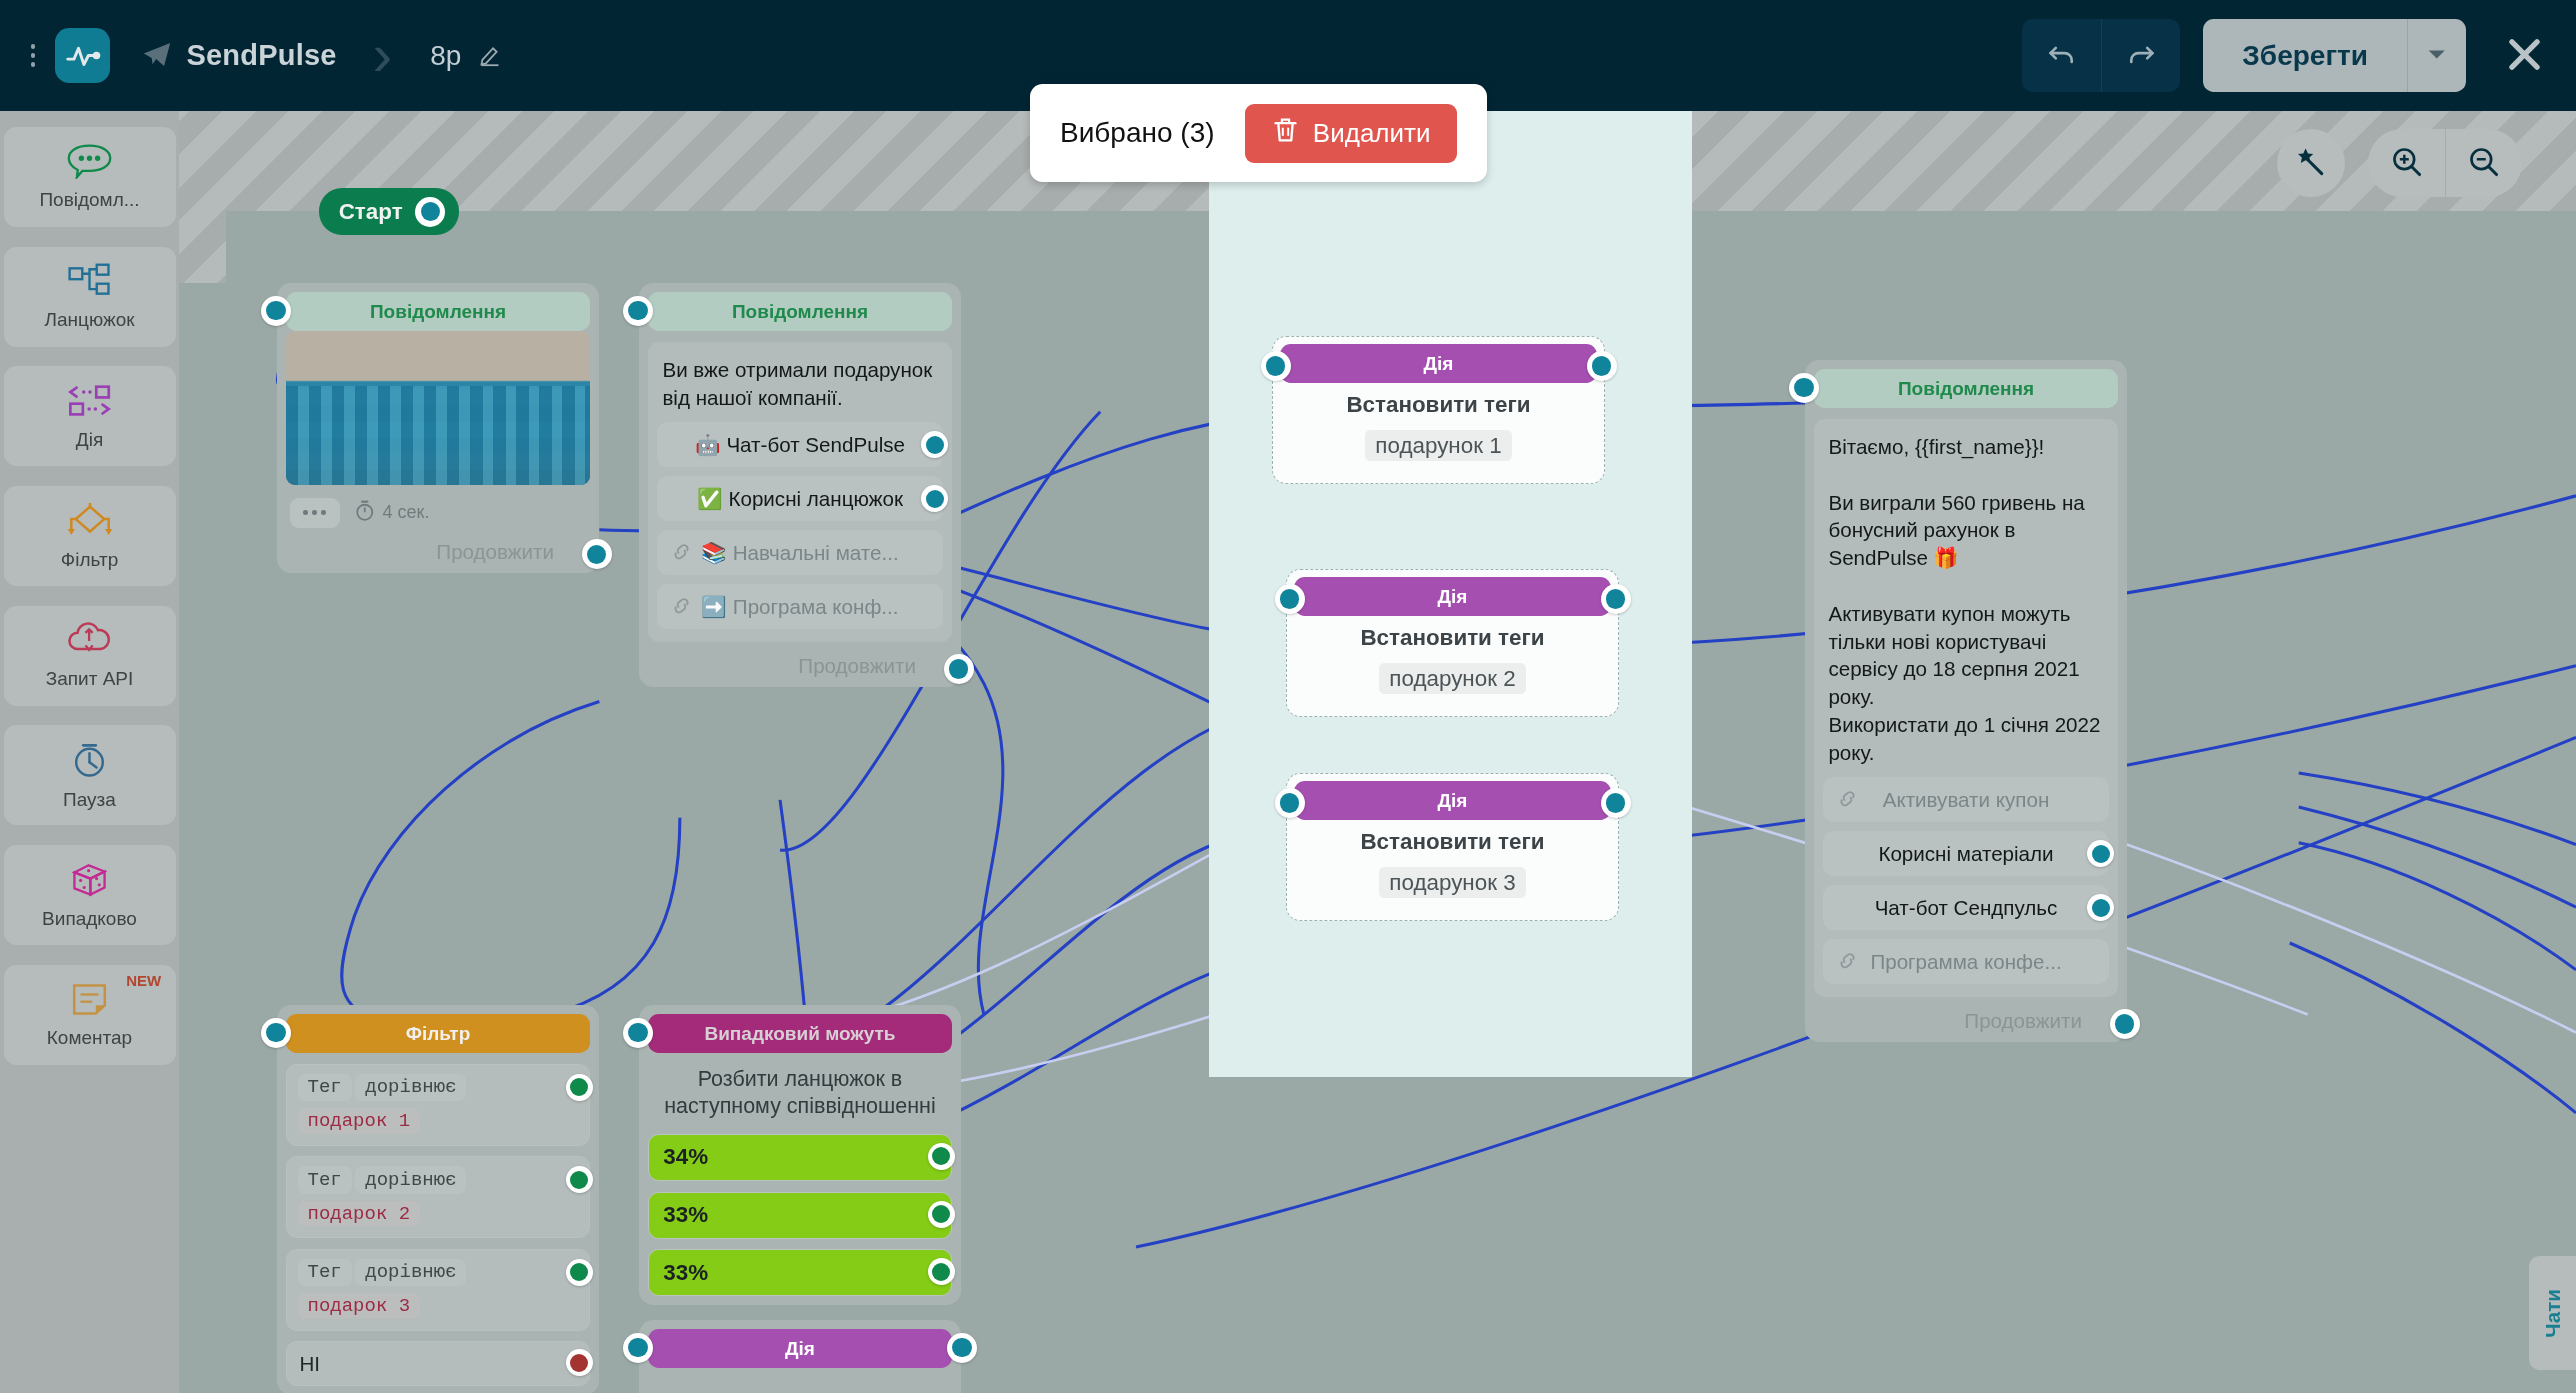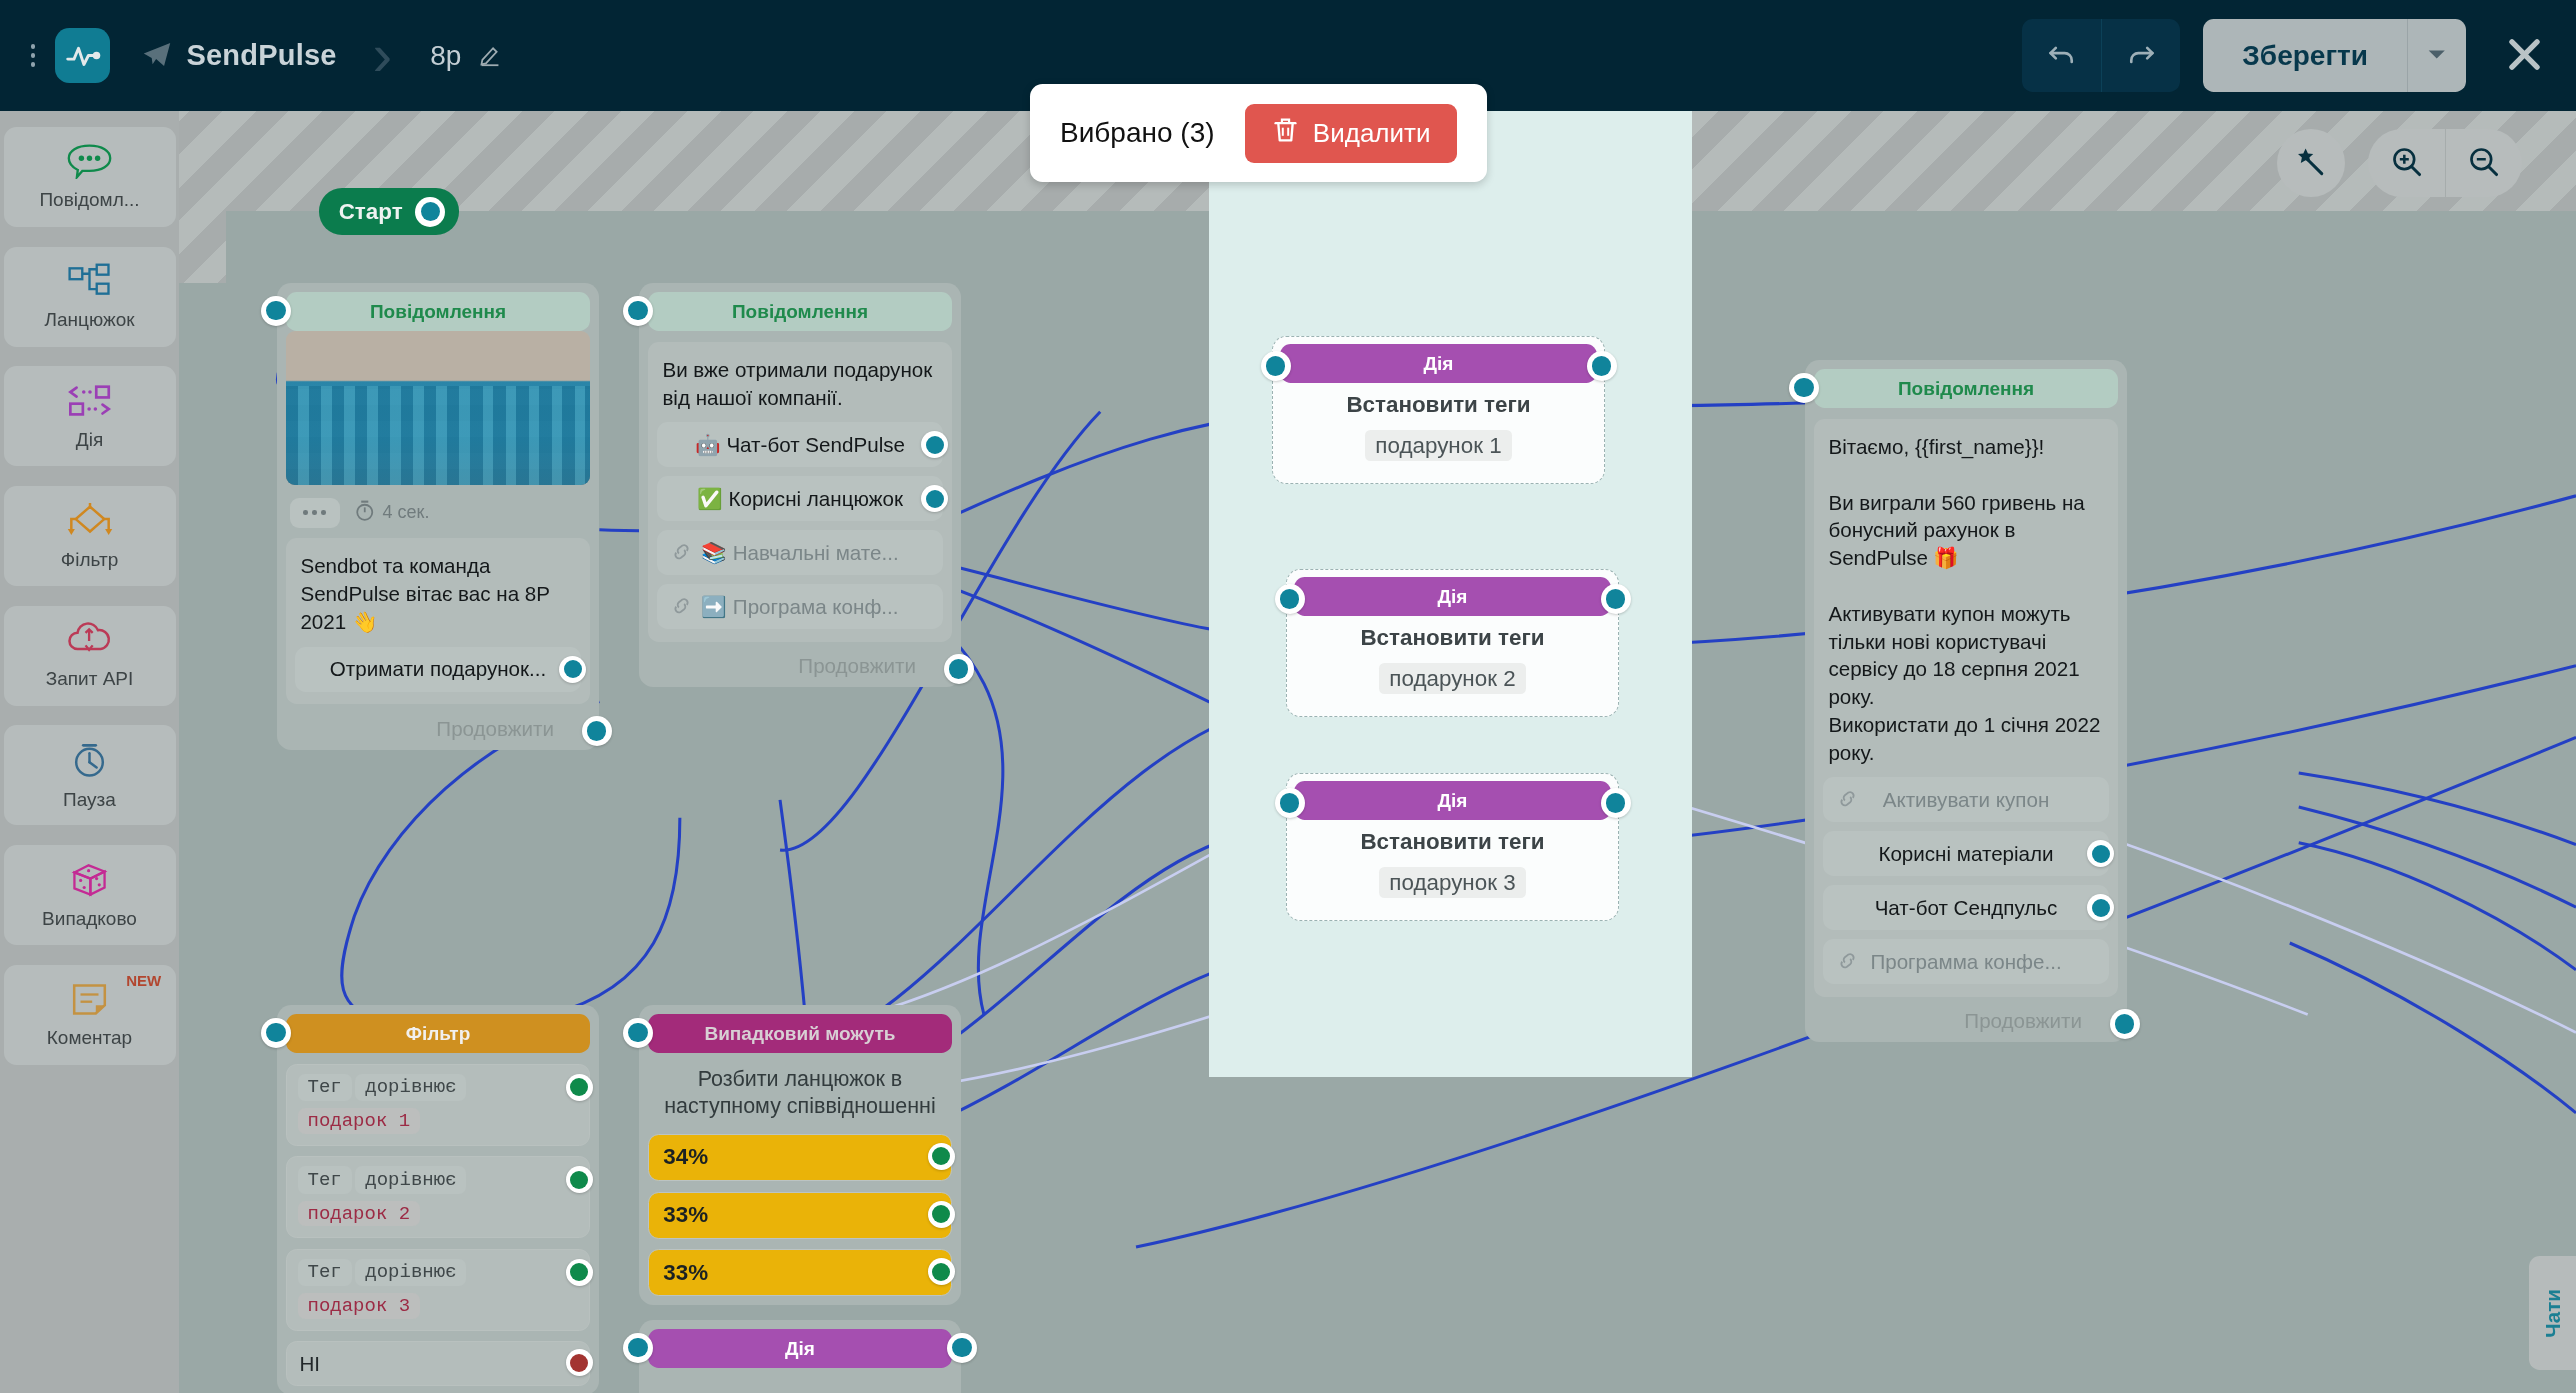--- a/index.html
+++ b/index.html
@@ -134,21 +134,21 @@
             font-family:"Liberation Mono","DejaVu Sans Mono",monospace; }
   .f-val { display:inline-block; background:#bcbebd; border-radius:7.2px;
            padding: 1.8px 9.8px; font-size: 19px; color:#9c2b45; margin-top: 7.2px;
            font-family:"Liberation Mono","DejaVu Sans Mono",monospace; }
   .f-row .port { right: -3.6px; top: 9px; }
   .f-else { background:#b4bdbb; border:0.9px solid #b9c1bf; border-radius:10.7px;
             margin-top: 10.7px; height: 45px; display:flex; align-items:center;
             padding-left: 12.5px; font-size: 20.6px; color:#22282a; position:relative; }
   .f-else .port { right: -3.6px; top: 7.2px; }
 
-  .pct-row { background:#eab308; border:0.9px solid #bcc4c2; border-radius:10.7px;
+  .pct-row { background:#84cc16; border:0.9px solid #bcc4c2; border-radius:10.7px;
              margin-top: 10.7px; height: 47px; display:flex; align-items:center;
              padding-left: 14.3px; font-size: 22.4px; font-weight:700;
              color:#1b2123; position:relative; }
   .pct-row .port { right: -3.6px; top: 8px; }
 
   
   .startpill { position:absolute; background:#0b7c4d; border-radius: 23px;
                height: 47px; display:flex; align-items:center; padding: 0 14.3px 0 19.7px;
                gap: 12.5px; z-index: 25; }
   .startpill span { color:#eef3f1; font-size: 22.4px; font-weight: 600; }
@@ -429,29 +429,20 @@
           <span>
             <svg width="21.5" height="23" viewBox="0 0 24 26">
               <circle cx="12" cy="15" r="8.5" fill="none" stroke="#707b7d" stroke-width="2"></circle>
               <line x1="12" y1="15" x2="12" y2="9.5" stroke="#707b7d" stroke-width="2"></line>
               <line x1="8" y1="3" x2="16" y2="3" stroke="#707b7d" stroke-width="2.4"></line>
             </svg>
           </span>
           <span>4 сек.</span>
         </div>
       </div>
-      <div style="background:#b3bcba; border-radius:10.7px; margin-top: 10.7px; padding: 10.7px 9px 12.5px 9px;">
-        <div class="body-txt">Sendbot та команда SendPulse вітає вас на 8P 2021 👋</div>
-        <div class="btnrow">
-          <span>Отримати подарунок...</span>
-          <div class="port small">
-              <i></i>
-            </div>
-        </div>
-      </div>
       <div class="cont-lbl">Продовжити</div>
       <div class="port" style="right:-12.5px; bottom: 3.6px;">
           <i></i>
         </div>
     </div>
 
     <div class="node msg-card" style="left: 460px; top: 172px; width: 322px;">
       <div class="node-head msg-head">Повідомлення</div>
       <div class="port" style="left:-16px; top: 12.5px;">
           <i></i>

